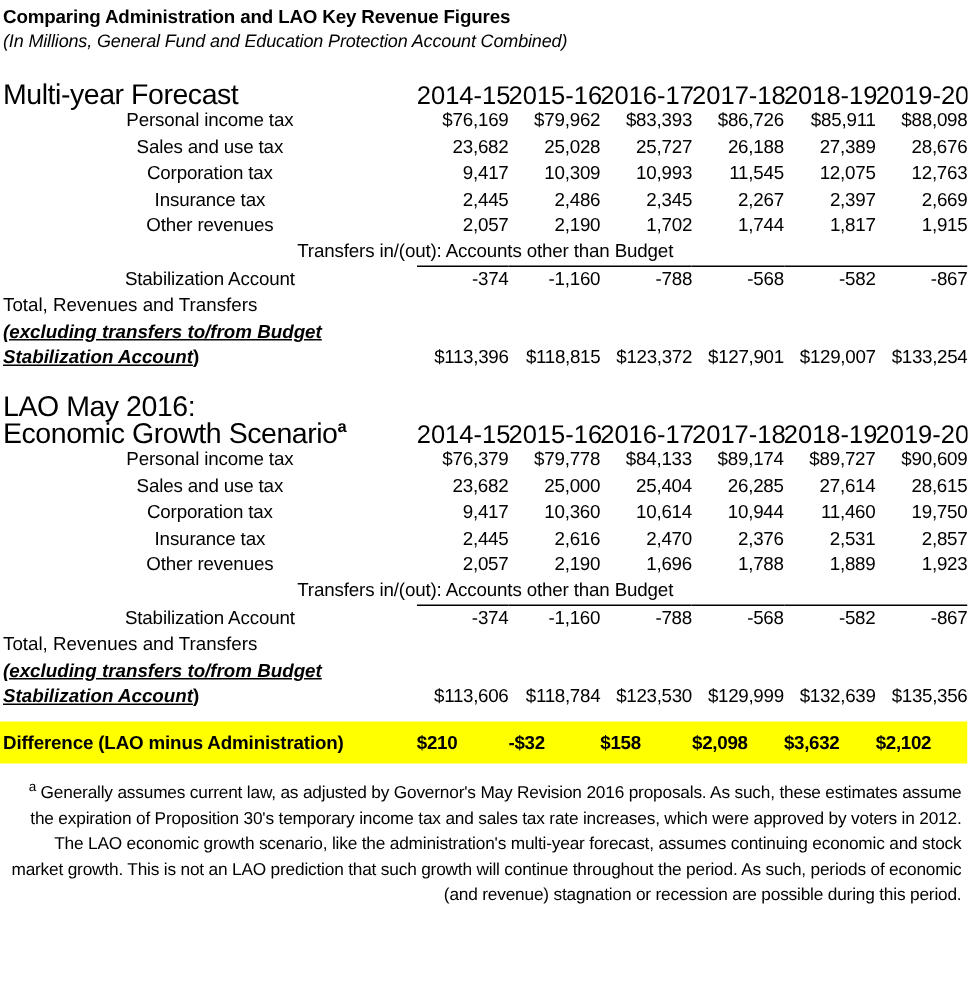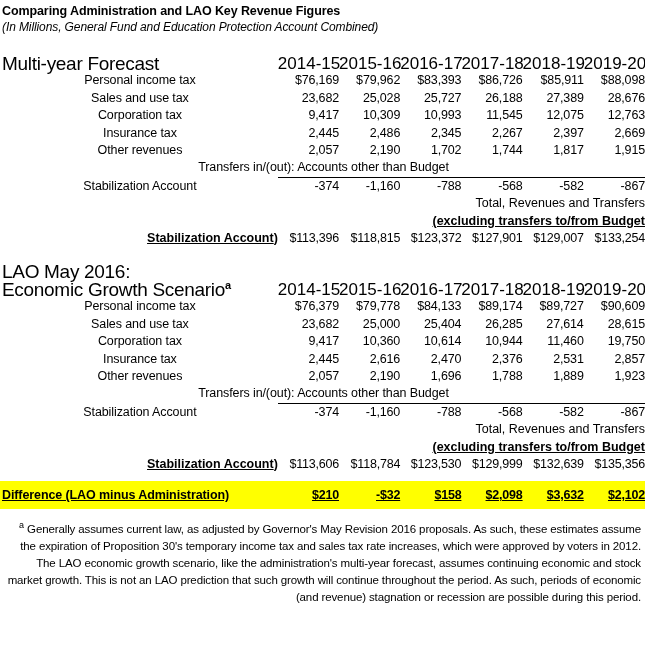--- a/index.html
+++ b/index.html
@@ -93,23 +93,23 @@
     vertical-align: bottom;
   }
 
   
   td.total-label {
     font-size: 12.5px;
     font-weight: bold;
     padding-left: 2px;
     line-height: 17.4px;
     white-space: nowrap;
-    text-align: right;
   }
   .italbold-u {
+    font-style: italic;
     font-weight: bold;
     text-decoration: underline;
   }
   td.total-num {
     font-weight: bold;
     text-align: right;
     padding-right: 3px;
     white-space: nowrap;
     letter-spacing: -0.2px;
     font-size: 12.5px;
@@ -122,39 +122,38 @@
     border-top: 1.3px solid #000000;
   }
   tr.ruled > td.lbl-norule { border-top: none; }
 
   
   .diff-wrap {
     background: #ffff00;
     width: 645px;
     margin-left: -2px;
     padding: 0;
-    text-decoration: underline;
   }
   table.diff {
     width: 643px;
     margin-left: 2px;
     border-collapse: collapse;
     table-layout: fixed;
     font-size: 12.5px;
   }
   table.diff col.lbl { width: 275px; }
   table.diff col.num { width: 61px; }
   table.diff td {
     padding: 0;
     font-weight: bold;
     line-height: 28px;
     white-space: nowrap;
   }
   td.diff-label { text-align: left; padding-left: 2px; letter-spacing: -0.1px; }
-  td.diff-num { text-align: right; padding-right: 3px; letter-spacing: -0.2px; }
+  td.diff-num { text-align: left; padding-right: 3px; letter-spacing: -0.2px; }
 
   
   .footnote {
     font-size: 11.5px;
     line-height: 17px;
     padding: 0 4px 0 2px;
     text-align: right;
     letter-spacing: -0.12px;
   }
   .footnote .fnmark {

